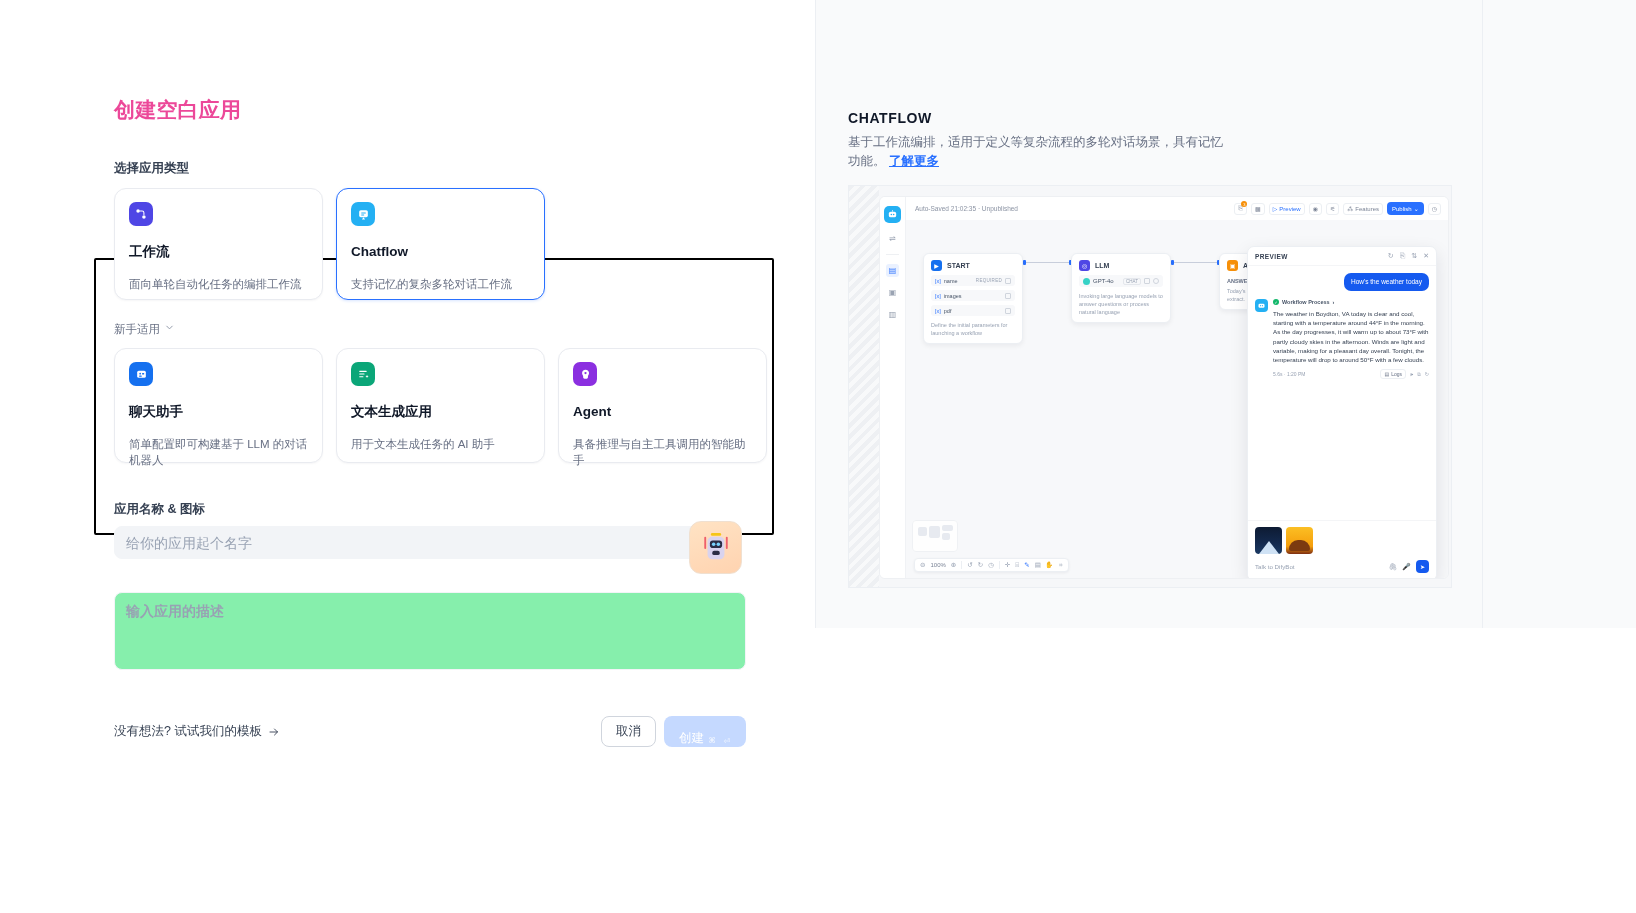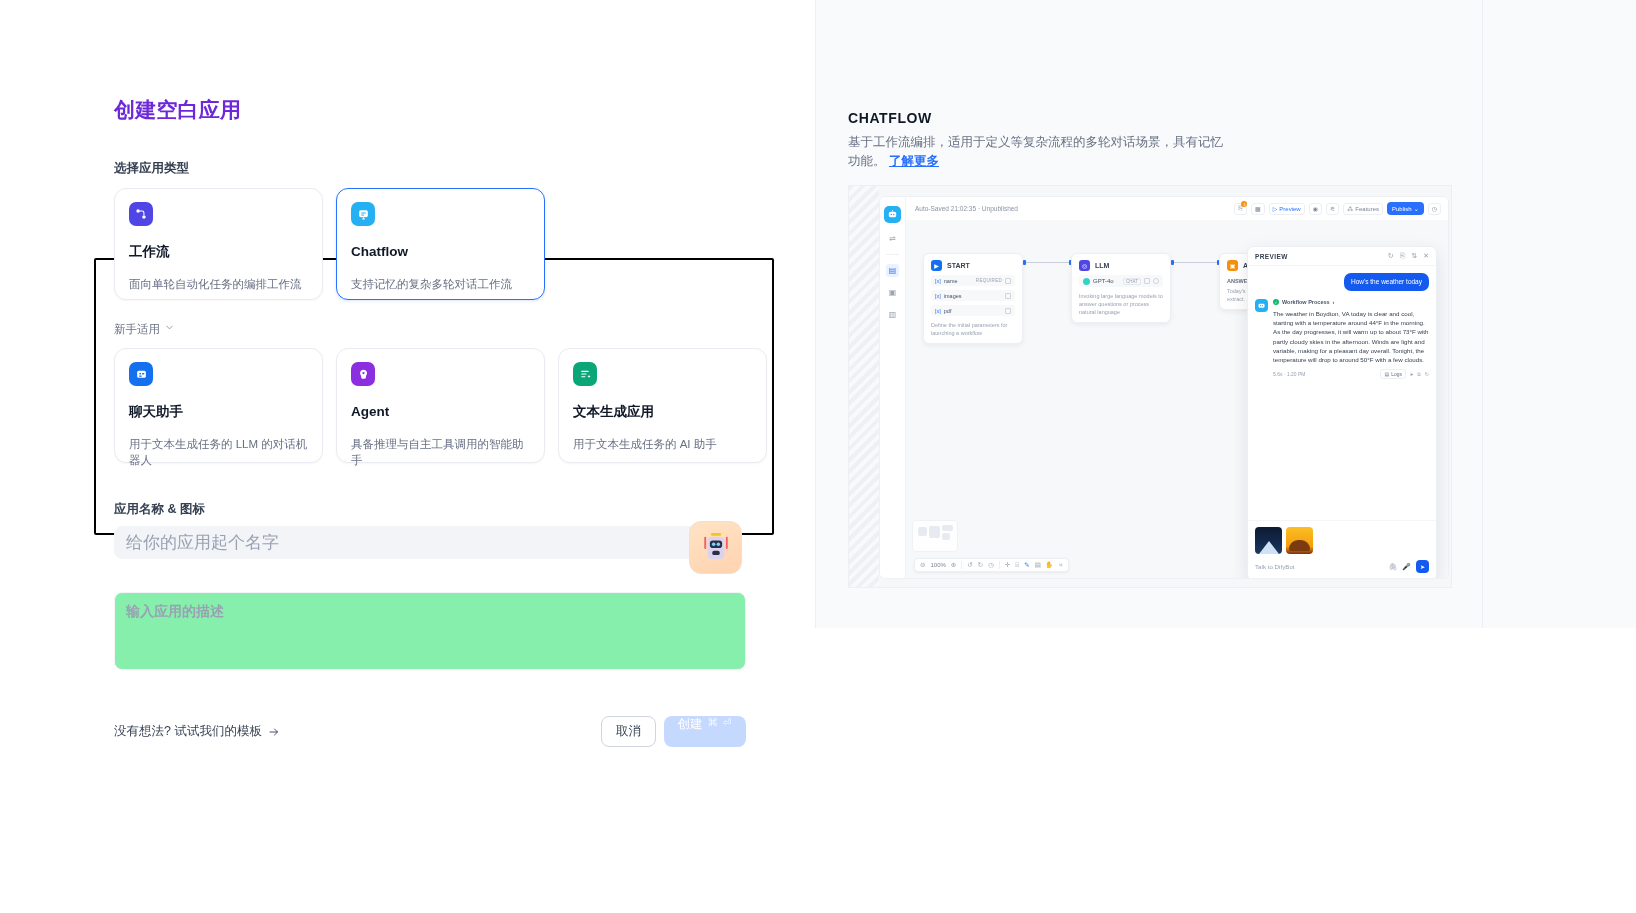--- a/index.html
+++ b/index.html
@@ -14,21 +14,21 @@
   
   .left-pane {
     width: 815px; height: 913px;
     background: #ffffff;
     position: relative;
     flex: 0 0 815px;
   }
   .left-inner { position: absolute; left: 114px; top: 96px; width: 660px; }
 
   .modal-title {
-    font-size: 21px; font-weight: bold; color: #6d28d9;
+    font-size: 21px; font-weight: bold; color: #ec4899;
     letter-spacing: 0.2px; line-height: 28px;
   }
 
   .section-label {
     margin-top: 36px;
     font-size: 12.5px; font-weight: bold; color: #354052;
     line-height: 16px;
   }
 
   
@@ -92,21 +92,21 @@
   .form-block { margin-top: 38px; position: relative; }
   .field-label {
     font-size: 12.5px; font-weight: bold; color: #354052; line-height: 16px;
   }
   .field-label .optional { font-weight: normal; color: #676f83; }
 
   .name-row { display: flex; align-items: flex-start; gap: 12px; margin-top: 9px; }
   .text-input {
     width: 584px; height: 33px;
     background: #f2f4f7; border: 1px solid #f2f4f7; border-radius: 8px;
-    padding: 0 11px; font-size: 17px; color: #101828;
+    padding: 0 11px; font-size: 14px; color: #101828;
     font-family: inherit; outline: none;
   }
   .text-input::placeholder { color: #98a2b3; }
 
   .app-avatar {
     width: 53px; height: 53px; border-radius: 12px;
     background: linear-gradient(160deg,#ffe3c4 0%,#ffd3b0 100%);
     border: 1px solid #f0e0d0;
     position: absolute; right: 32px; top: 20px;
     display: flex; align-items: center; justify-content: center;
@@ -134,22 +134,22 @@
   .btns { display: flex; gap: 8px; }
   .btn-cancel {
     width: 55px; height: 31px; border-radius: 8px;
     background: #fff; border: 1px solid #d0d5dd; color: #354052;
     font-size: 12.5px; font-family: inherit; cursor: pointer;
     display:flex; align-items:center; justify-content:center;
   }
   .btn-create {
     min-width: 82px; height: 31px; border-radius: 8px;
     background: #c5d9ff; border: none; color: #ffffff;
-    font-size: 12.5px; font-family: Liberation Sans, sans-serif; cursor: pointer;
-    display: flex; align-items: flex-start; justify-content: center; gap: 5px;
+    font-size: 12.5px; font-family: Liberation Mono, monospace; cursor: pointer;
+    display: flex; align-items: flex-end; justify-content: center; gap: 5px;
     padding: 0 10px;
   }
   .kbd { font-size: 10.5px; opacity: 0.85; letter-spacing: 1px; }
 
   
   .right-pane {
     flex: 1; height: 913px; background: #ffffff; position: relative;
   }
   .right-band {
     position: absolute; left: 0; top: 0; width: 100%; height: 628px;
@@ -411,45 +411,45 @@
           <div class="type-card2">
             <div class="card-icon" style="background:#1570ef;">
               <svg width="13" height="13" viewBox="0 0 24 24" fill="none">
                 <rect x="4" y="5" width="16" height="13" rx="3" fill="#fff"></rect>
                 <circle cx="9.5" cy="10.5" r="1.6" fill="#1570ef"></circle>
                 <rect x="13" y="9" width="4" height="3.2" rx="1" fill="#1570ef"></rect>
                 <rect x="7.5" y="14" width="5" height="2" rx="1" fill="#1570ef"></rect>
               </svg>
             </div>
             <div class="card-title">聊天助手</div>
-            <div class="card-desc">用于文本生成任务的 LLM 的对话机器人</div>
-          </div>
-
-          <div class="type-card2">
-            <div class="card-icon" style="background:#8b2fe0;">
-              <svg width="13" height="13" viewBox="0 0 24 24" fill="none">
-                <path d="M12 3c4 0 6.5 2.8 6.5 6.3 0 2.6-1.4 3.8-1.8 5.4-.3 1.1-.2 2-.2 2.6 0 1.3-1 2.4-2.4 2.4h-4c-1.4 0-2.4-1.1-2.4-2.4 0-.6.1-1.5-.2-2.6-.4-1.6-1.8-2.8-1.8-5.4C5.7 5.8 8 3 12 3z" fill="#fff"></path>
-                <circle cx="12" cy="9.4" r="2.1" fill="#8b2fe0"></circle>
-              </svg>
-            </div>
-            <div class="card-title">Agent</div>
-            <div class="card-desc">具备推理与自主工具调用的智能助手</div>
+            <div class="card-desc">简单配置即可构建基于 LLM 的对话机器人</div>
           </div>
 
           <div class="type-card2">
             <div class="card-icon" style="background:#0ba678;">
               <svg width="13" height="13" viewBox="0 0 24 24" fill="none">
                 <rect x="4" y="5" width="14" height="2.2" rx="1.1" fill="#fff"></rect>
                 <rect x="4" y="10" width="10" height="2.2" rx="1.1" fill="#fff"></rect>
                 <rect x="4" y="15" width="8" height="2.2" rx="1.1" fill="#fff"></rect>
                 <path d="M18.5 12.5l.9 2.1 2.1.9-2.1.9-.9 2.1-.9-2.1-2.1-.9 2.1-.9z" fill="#fff"></path>
               </svg>
             </div>
             <div class="card-title">文本生成应用</div>
             <div class="card-desc">用于文本生成任务的 AI 助手</div>
+          </div>
+
+          <div class="type-card2">
+            <div class="card-icon" style="background:#8b2fe0;">
+              <svg width="13" height="13" viewBox="0 0 24 24" fill="none">
+                <path d="M12 3c4 0 6.5 2.8 6.5 6.3 0 2.6-1.4 3.8-1.8 5.4-.3 1.1-.2 2-.2 2.6 0 1.3-1 2.4-2.4 2.4h-4c-1.4 0-2.4-1.1-2.4-2.4 0-.6.1-1.5-.2-2.6-.4-1.6-1.8-2.8-1.8-5.4C5.7 5.8 8 3 12 3z" fill="#fff"></path>
+                <circle cx="12" cy="9.4" r="2.1" fill="#8b2fe0"></circle>
+              </svg>
+            </div>
+            <div class="card-title">Agent</div>
+            <div class="card-desc">具备推理与自主工具调用的智能助手</div>
           </div>
         </div>
       </div>
 
       <div class="form-block">
         <div class="field-label">应用名称 &amp; 图标</div>
         <div class="name-row">
           <input class="text-input" type="text" value="" placeholder="给你的应用起个名字" style="">
         </div>
         <div class="app-avatar">

